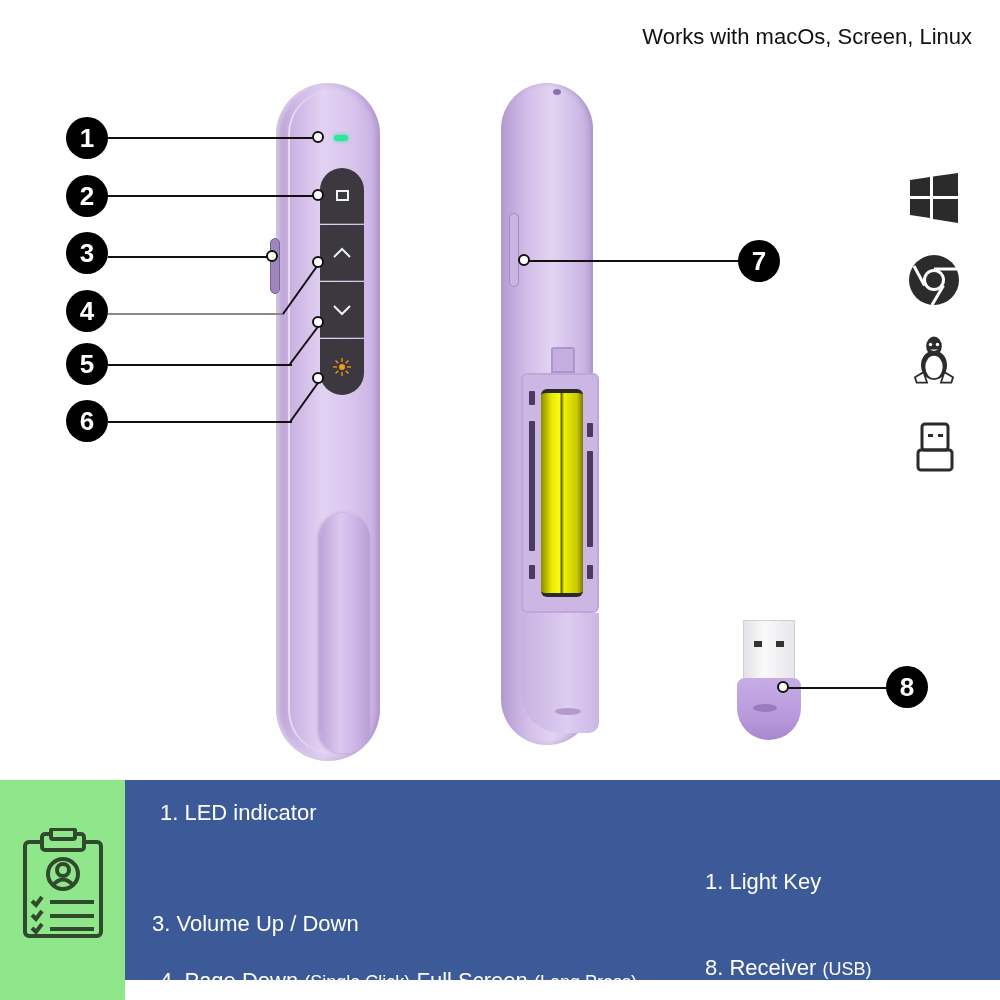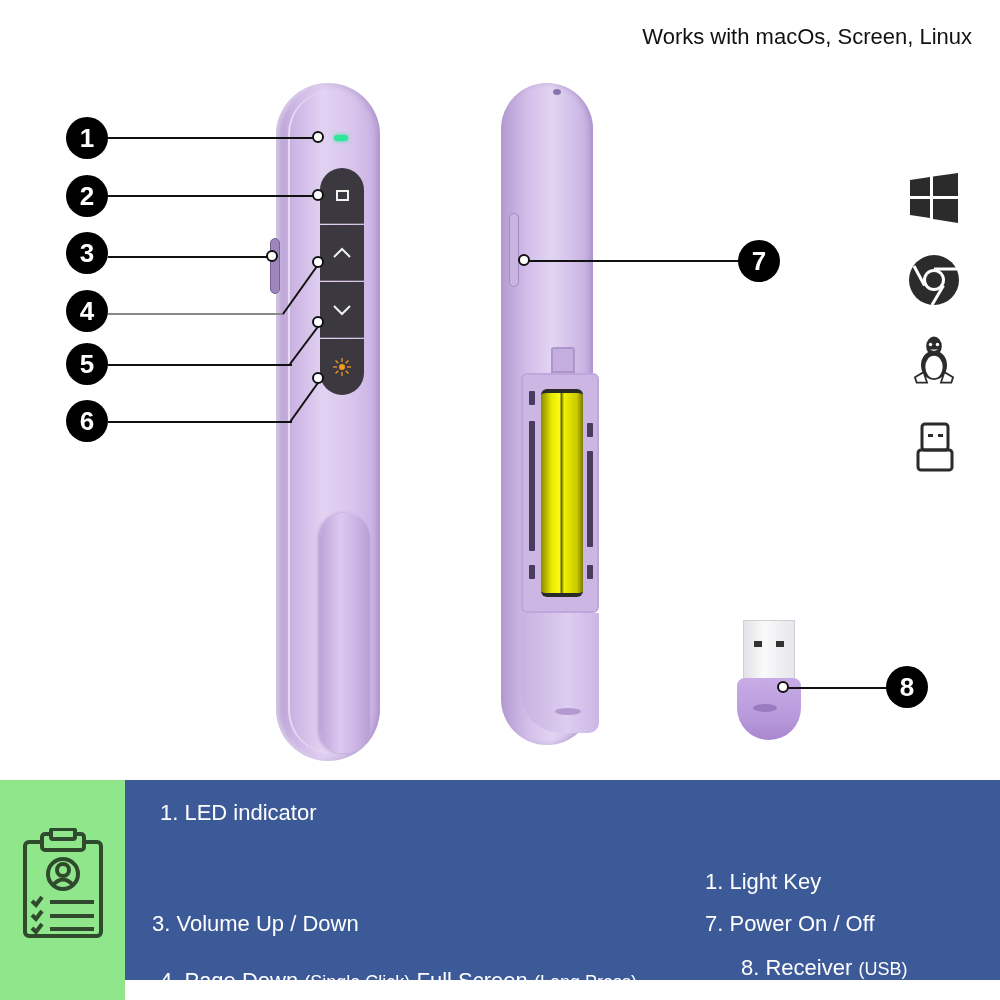--- a/index.html
+++ b/index.html
@@ -265,20 +265,17 @@
   <div class="legend-text" style="left:160px;top:188px;">
     <span>4. Page Down</span>
     <span class="small">(Single Click)</span>
     <span>Full Screen</span>
     <span class="small">(Long Press)</span>
   </div>
 
   <div class="legend-text" style="left:705px;top:89px;">
     <span>1. Light Key</span>
   </div>
-  <div class="legend-text" style="left:705px;top:131px;">
-    <span>7. Power On / Off</span>
-  </div>
-  <div class="legend-text" style="left:705px;top:175px;margin-left:36px;">
+  <div class="legend-text" style="left:705px;top:175px;">
     <span>8. Receiver</span>
     <span class="small">(USB)</span>
   </div>
 </div>
 
 </body></html>

